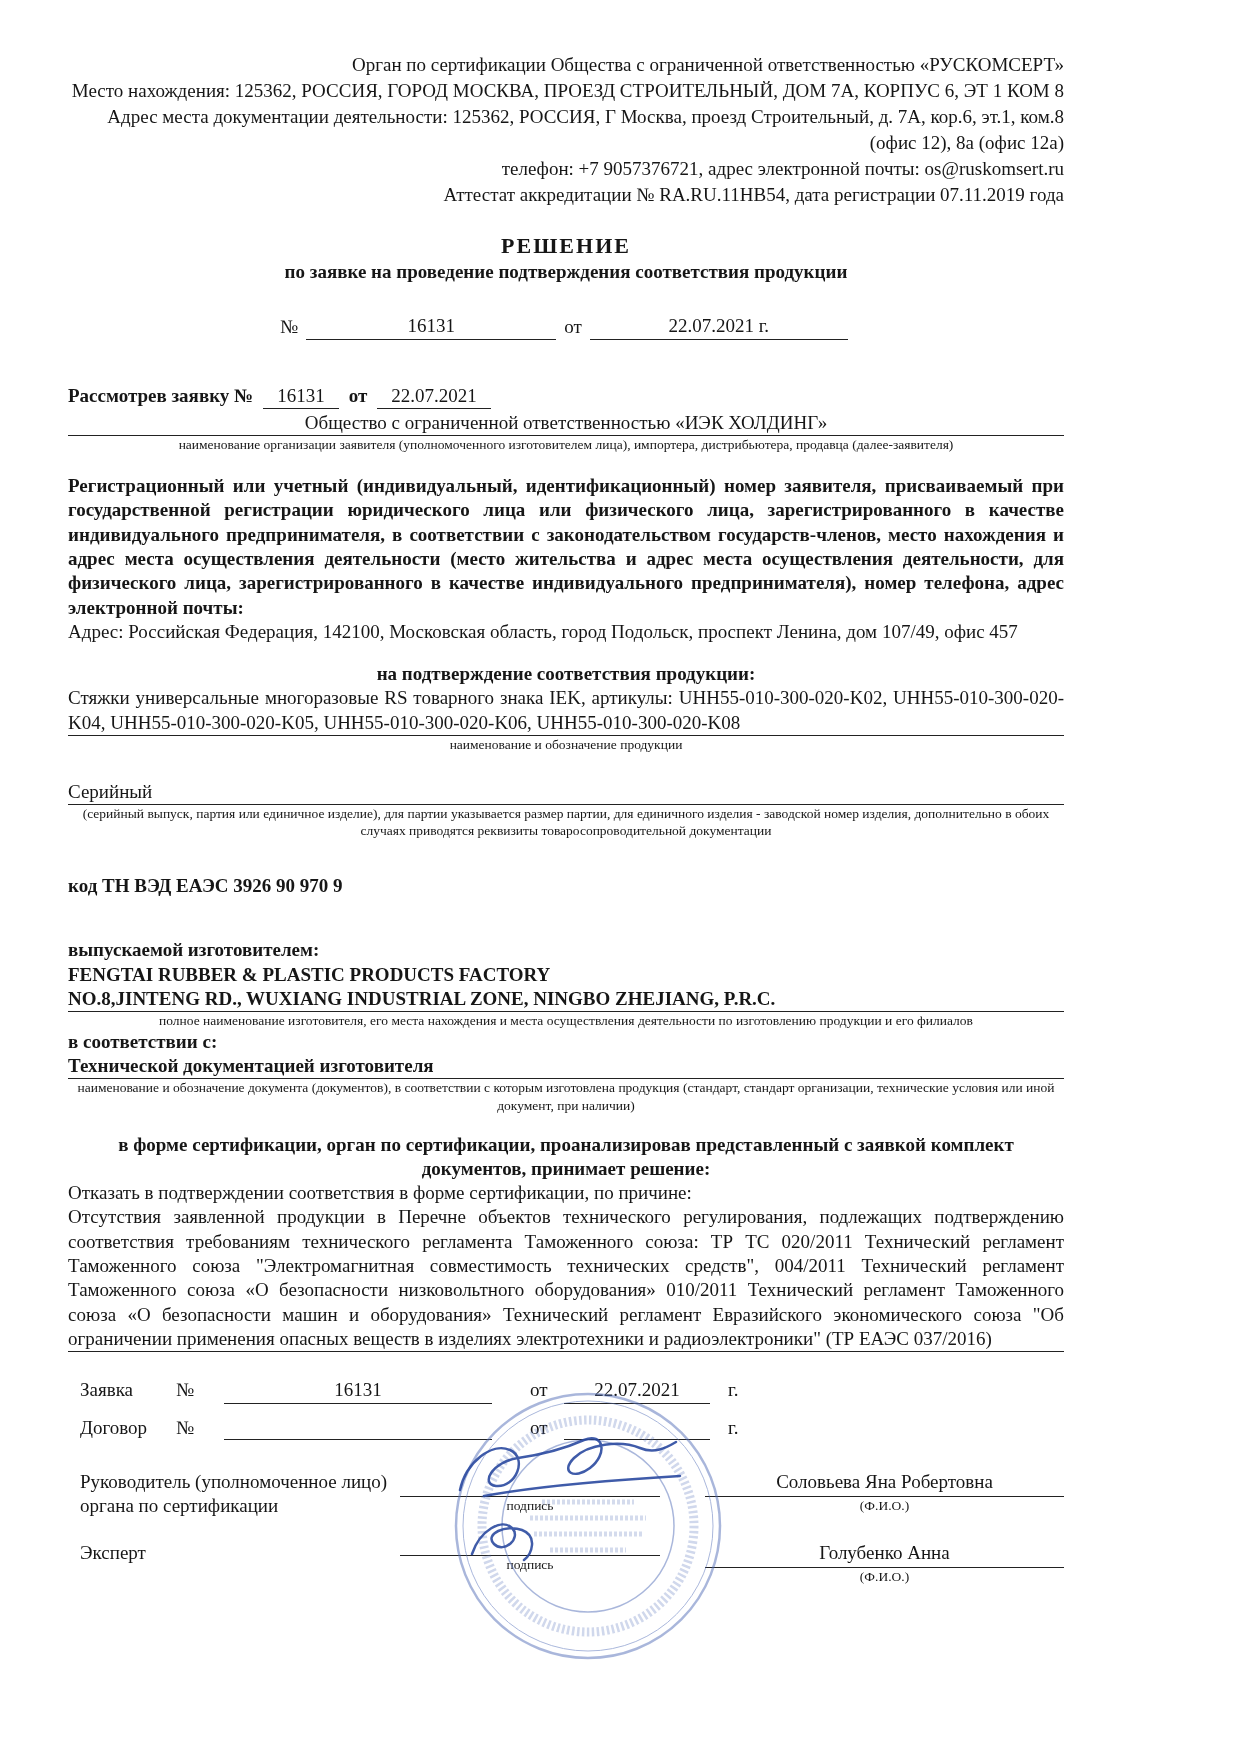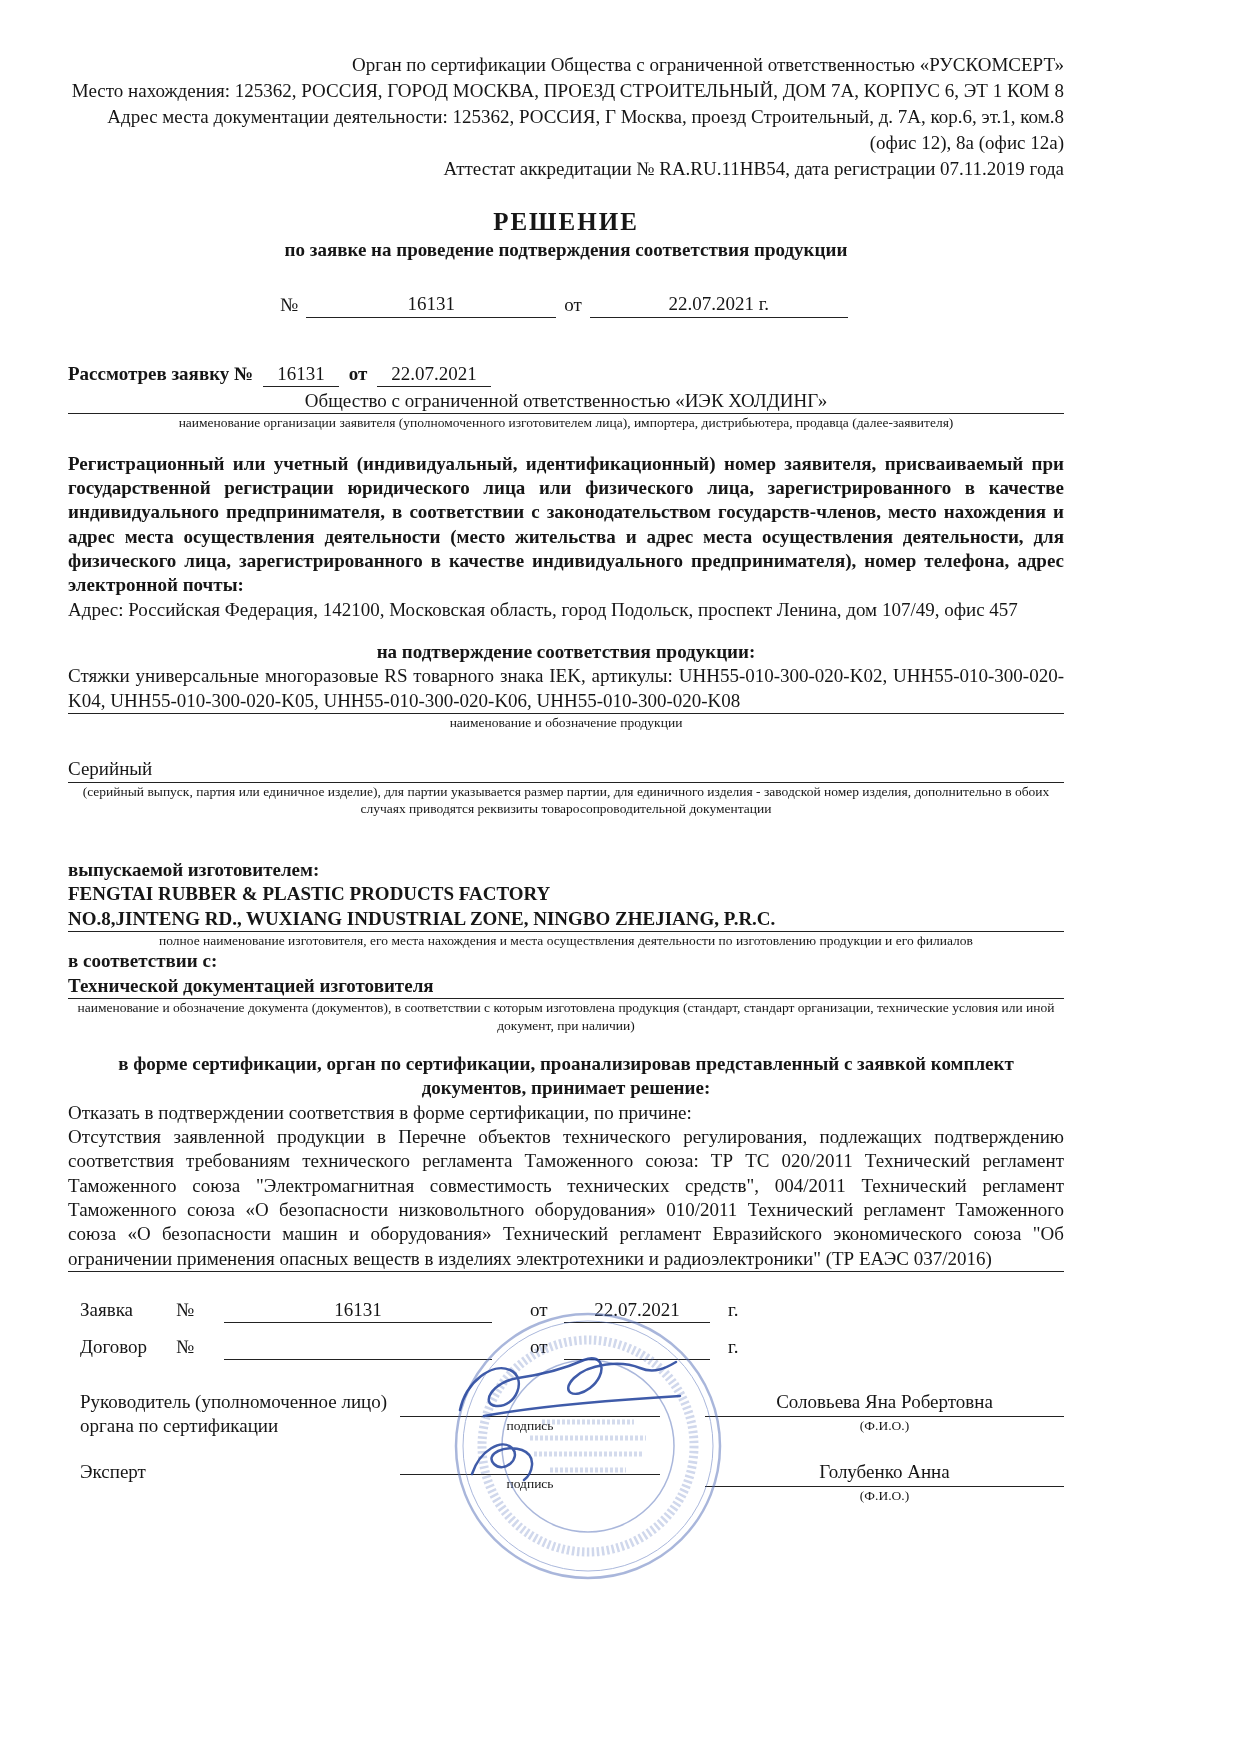--- a/index.html
+++ b/index.html
@@ -11,21 +11,21 @@
     background:#ffffff;
     color:#161616;
     font-family:"Liberation Serif", serif;
     font-size:19px;
     line-height:1.28;
     padding:52px 176px 16px 68px;
     overflow:hidden;
   }
   .hdr { text-align:right; line-height:26px; }
   .title-block { text-align:center; margin-top:24px; }
-  .title-block h1 { font-size:25px; font-weight:bold; letter-spacing:2px; }
+  .title-block h1 { font-size:22px; font-weight:bold; letter-spacing:2px; }
   .subtitle { font-weight:bold; }
 
   .num-row { display:flex; align-items:flex-end; margin-top:30px; padding-left:212px; }
   .num-row .gap { width:8px; }
   .u-fill { display:inline-block; border-bottom:1.5px solid #222; text-align:center; }
   .w250 { width:250px; }
   .w258 { width:258px; }
 
   .review-row { margin-top:44px; }
   .bold { font-weight:bold; }
@@ -67,20 +67,21 @@
 </head>
 <body>
 
 <div class="page">
 
   <header class="hdr">
     <div>Орган по сертификации Общества с ограниченной ответственностью «РУСКОМСЕРТ»</div>
     <div>Место нахождения:  125362, РОССИЯ, ГОРОД МОСКВА, ПРОЕЗД СТРОИТЕЛЬНЫЙ, ДОМ 7А, КОРПУС 6, ЭТ 1 КОМ 8</div>
     <div>Адрес места документации деятельности:  125362, РОССИЯ, Г Москва, проезд Строительный, д. 7А, кор.6, эт.1, ком.8</div>
     <div>(офис 12), 8а (офис 12а)</div>
+    <div>телефон:  +7 9057376721, адрес электронной почты:  os@ruskomsert.ru</div>
     <div>Аттестат аккредитации № RA.RU.11НВ54, дата регистрации 07.11.2019 года</div>
   </header>
 
   <div class="title-block">
     <h1>РЕШЕНИЕ</h1>
     <div class="subtitle">по заявке на проведение подтверждения соответствия продукции</div>
   </div>
 
   <div class="num-row">
     <span>№</span>
@@ -102,20 +103,21 @@
   <p class="bold just para-reg">Регистрационный или учетный (индивидуальный, идентификационный) номер заявителя, присваиваемый при государственной регистрации юридического лица или физического лица, зарегистрированного в качестве индивидуального предпринимателя, в соответствии с законодательством государств-членов, место нахождения и адрес места осуществления деятельности (место жительства и адрес места осуществления деятельности, для физического лица, зарегистрированного в качестве индивидуального предпринимателя), номер телефона, адрес электронной почты:</p>
   <p>Адрес: Российская Федерация, 142100, Московская область, город Подольск, проспект Ленина, дом 107/49, офис 457</p>
 
   <p class="bold mt18">на подтверждение соответствия продукции:</p>
   <div class="underlined-block just">Стяжки универсальные многоразовые RS товарного знака IEK, артикулы: UHH55-010-300-020-K02, UHH55-010-300-020-K04, UHH55-010-300-020-K05, UHH55-010-300-020-K06, UHH55-010-300-020-K08</div>
   <div class="caption">наименование и обозначение продукции</div>
 
   <div class="underlined-block mt26">Серийный</div>
   <div class="caption">(серийный выпуск, партия или единичное изделие), для партии указывается размер партии, для единичного изделия - заводской номер изделия, дополнительно в обоих случаях приводятся реквизиты товаросопроводительной документации</div>
 
+  <p class="bold mt34">код ТН ВЭД ЕАЭС 3926 90 970 9</p>
 
   <p class="bold mt40">выпускаемой изготовителем:</p>
   <p class="bold">FENGTAI RUBBER &amp; PLASTIC PRODUCTS FACTORY</p>
   <div class="bold underlined-block">NO.8,JINTENG RD., WUXIANG INDUSTRIAL ZONE, NINGBO ZHEJIANG, P.R.C.</div>
   <div class="caption">полное наименование изготовителя, его места нахождения и места осуществления деятельности по изготовлению продукции и его филиалов</div>
 
   <p class="bold">в соответствии с:</p>
   <div class="bold underlined-block">Технической документацией изготовителя</div>
   <div class="caption">наименование и обозначение документа (документов), в соответствии с которым изготовлена продукция (стандарт, стандарт организации, технические условия или иной документ, при наличии)</div>
 

